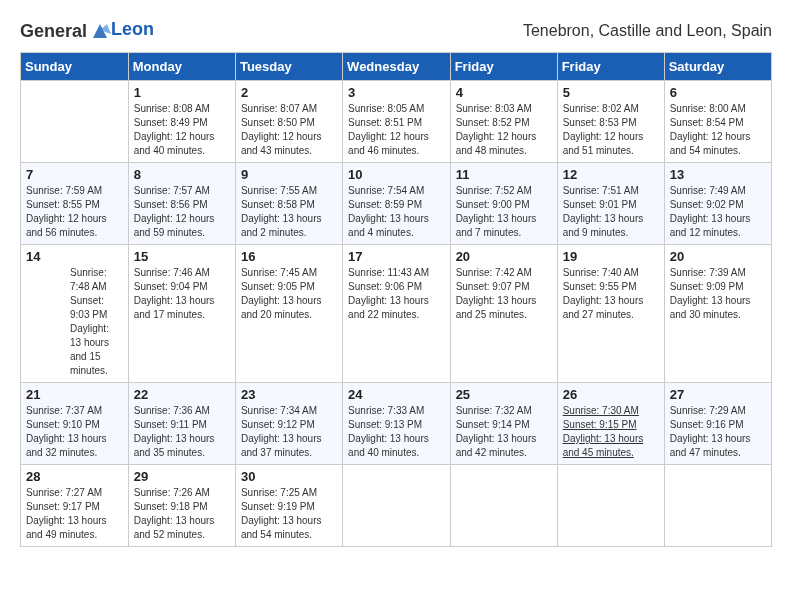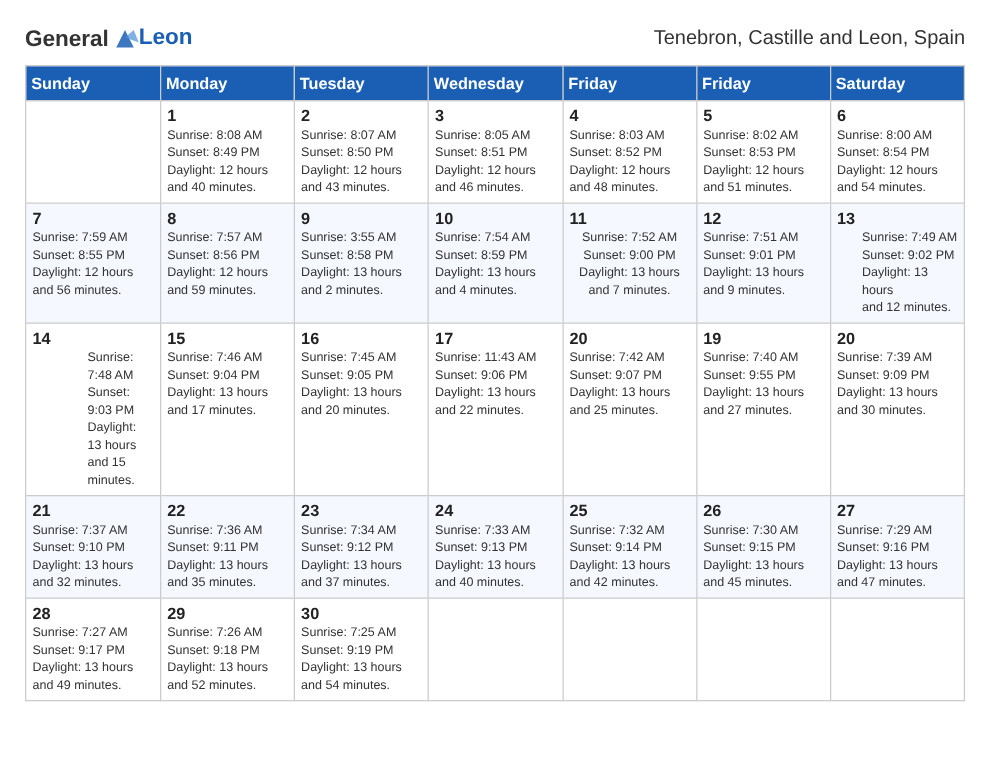--- a/index.html
+++ b/index.html
@@ -173,49 +173,49 @@
         </td>
         <td>
           <span class="day-number">8</span>
           <div class="day-info" style="white-space: pre-line;">Sunrise: 7:57 AM
 Sunset: 8:56 PM
 Daylight: 12 hours
 and 59 minutes.</div>
         </td>
         <td>
           <span class="day-number">9</span>
-          <div class="day-info" style="white-space: pre-line;">Sunrise: 3:55 AM
+          <div class="day-info" style="white-space: pre-line;">Sunrise: 7:55 AM
 Sunset: 8:58 PM
 Daylight: 13 hours
 and 2 minutes.</div>
         </td>
         <td>
           <span class="day-number">10</span>
           <div class="day-info" style="white-space: pre-line;">Sunrise: 7:54 AM
 Sunset: 8:59 PM
 Daylight: 13 hours
 and 4 minutes.</div>
         </td>
         <td>
           <span class="day-number">11</span>
-          <div class="day-info" style="white-space: pre-line; text-align: center;">Sunrise: 7:52 AM
+          <div class="day-info" style="white-space: pre-line;">Sunrise: 7:52 AM
 Sunset: 9:00 PM
 Daylight: 13 hours
 and 7 minutes.</div>
         </td>
         <td>
           <span class="day-number">12</span>
           <div class="day-info" style="white-space: pre-line;">Sunrise: 7:51 AM
 Sunset: 9:01 PM
 Daylight: 13 hours
 and 9 minutes.</div>
         </td>
         <td>
           <span class="day-number">13</span>
-          <div class="day-info" style="white-space: pre-line; margin-left: 20px;">Sunrise: 7:49 AM
+          <div class="day-info" style="white-space: pre-line;">Sunrise: 7:49 AM
 Sunset: 9:02 PM
 Daylight: 13 hours
 and 12 minutes.</div>
         </td>
       </tr>
       <tr>
         <td>
           <span class="day-number">14</span>
           <div class="day-info" style="white-space: pre-line; margin-left: 44px;">Sunrise: 7:48 AM
 Sunset: 9:03 PM
@@ -296,21 +296,21 @@
         </td>
         <td>
           <span class="day-number">25</span>
           <div class="day-info" style="white-space: pre-line;">Sunrise: 7:32 AM
 Sunset: 9:14 PM
 Daylight: 13 hours
 and 42 minutes.</div>
         </td>
         <td>
           <span class="day-number">26</span>
-          <div class="day-info" style="white-space: pre-line;">Sunrise: 7:30 AM
+          <div class="day-info" style="white-space: pre-line; text-decoration: underline;">Sunrise: 7:30 AM
 Sunset: 9:15 PM
 Daylight: 13 hours
 and 45 minutes.</div>
         </td>
         <td>
           <span class="day-number">27</span>
           <div class="day-info" style="white-space: pre-line;">Sunrise: 7:29 AM
 Sunset: 9:16 PM
 Daylight: 13 hours
 and 47 minutes.</div>

